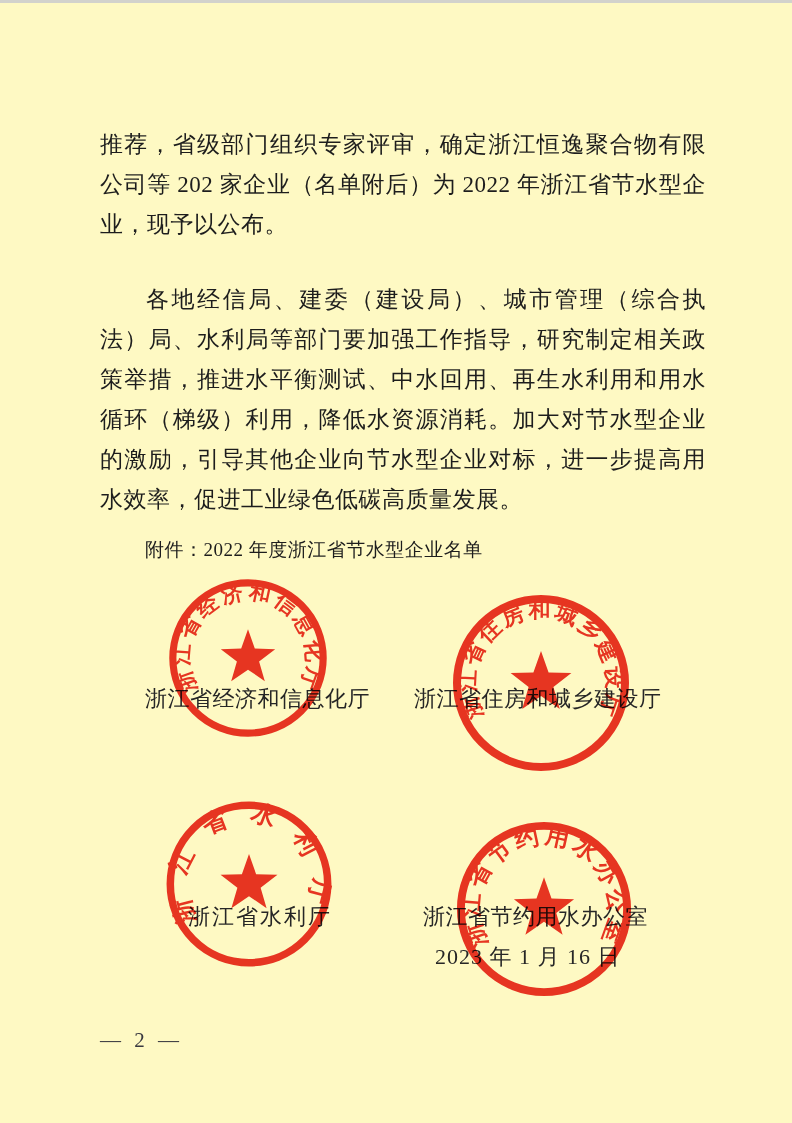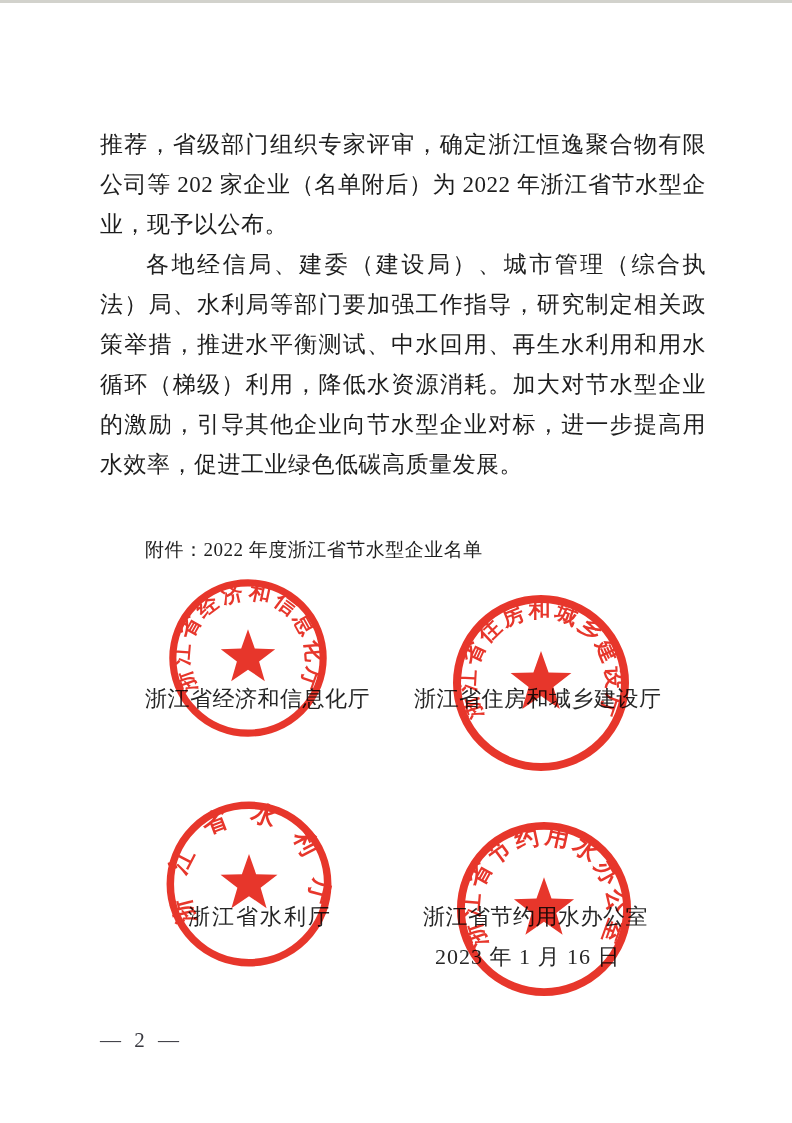--- a/index.html
+++ b/index.html
@@ -1,36 +1,36 @@
 <!DOCTYPE html>
 <html><head>
 <meta charset="utf-8">
 <style>
   html,body{margin:0;padding:0;background:#9a9a9a;}
   .page{
     position:relative;
     width:792px;height:1123px;
     margin:0 auto;
-    background:#ffffff;
+    background:#fef9c3;
     overflow:hidden;
     font-family:"Liberation Serif","DejaVu Serif",serif;
     color:#1d1d1d;
   }
   .scan-edge{
     position:absolute;top:0;left:0;width:100%;height:3px;
     background:#d2d2cc;
   }
   .body-text{
     position:absolute;left:100px;top:125px;width:606px;
     font-size:23px;line-height:40px;
     text-align:justify;text-justify:inter-character;
     letter-spacing:0.5px;
   }
   .body-text p{margin:0;padding:0;}
-  .body-text p.indent{text-indent:46px;}
+  .body-text p.indent{text-indent:46px;margin-top:35px;}
   .attachment{
     position:absolute;left:100px;top:535px;width:606px;
     padding-left:45px;box-sizing:border-box;
     font-size:19px;line-height:30px;letter-spacing:0.5px;
   }
   .sig-label{
     position:absolute;
     font-size:22px;line-height:26px;letter-spacing:0.5px;
     color:#262626;white-space:nowrap;
   }

